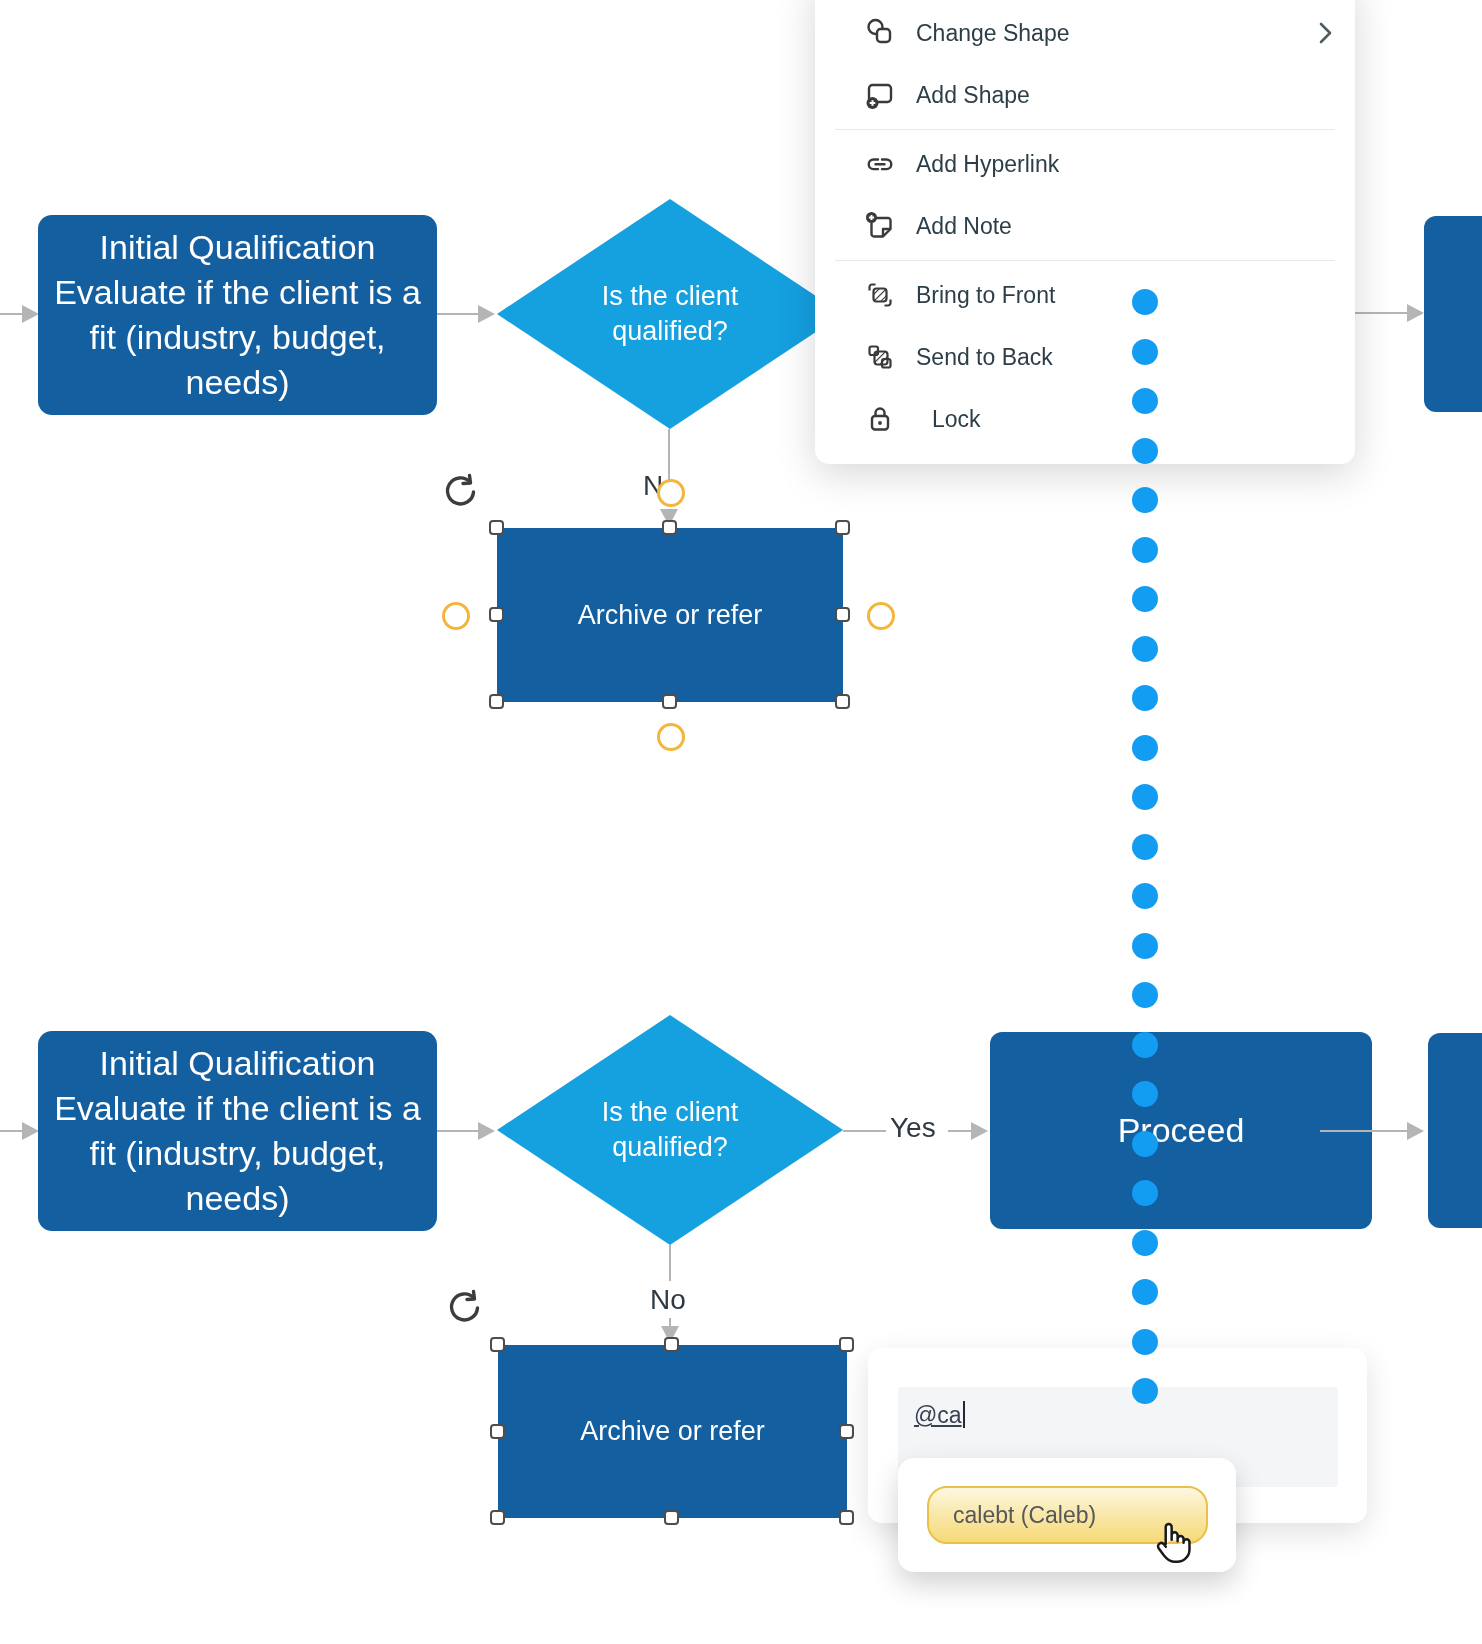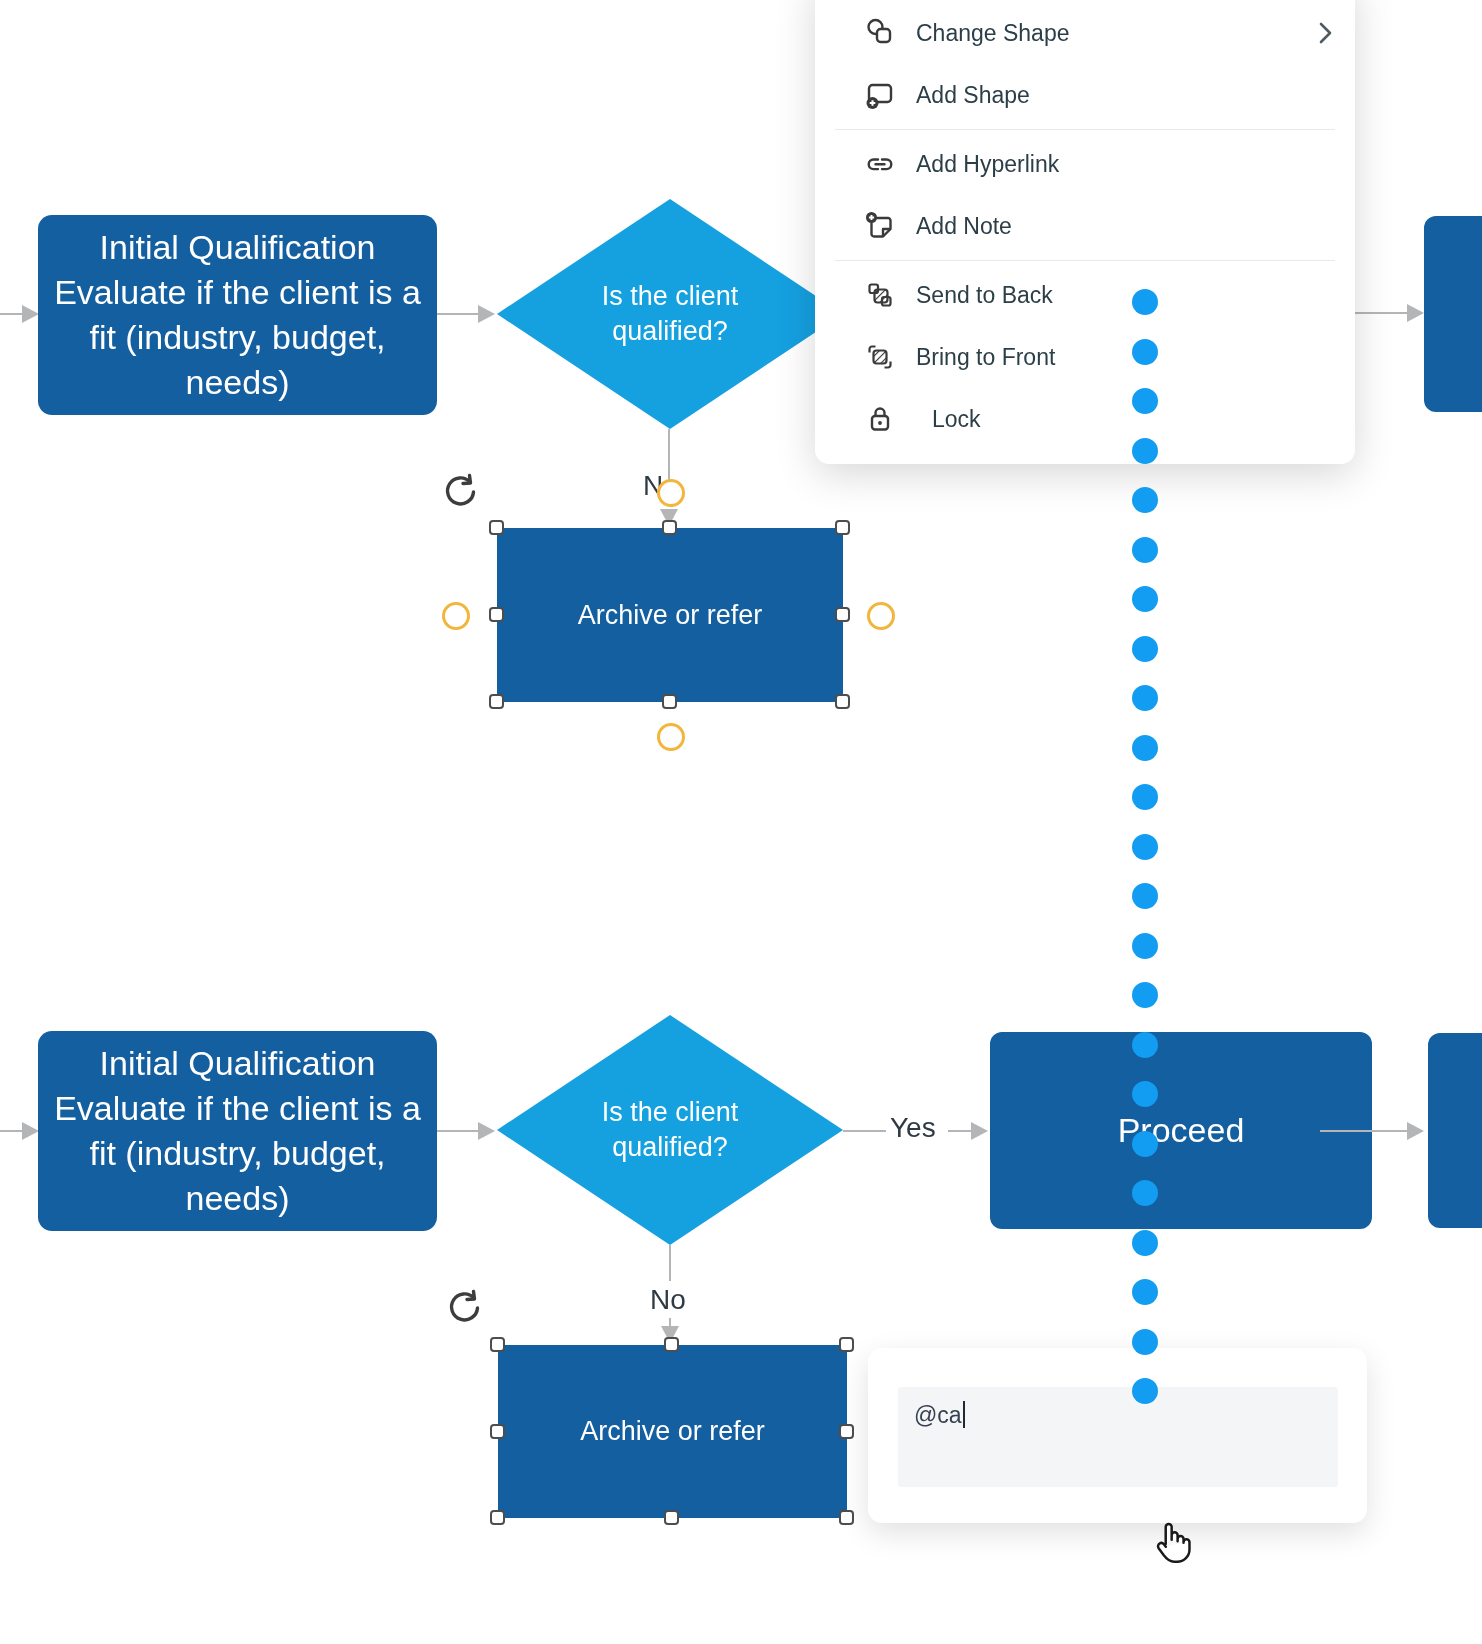--- a/index.html
+++ b/index.html
@@ -46,21 +46,21 @@
   .mi .chev{margin-left:auto;}
   .mdiv{height:1px;background:#e9e9e9;margin:3px 20px;}
 
   
   .trail-dot{position:absolute;border-radius:50%;z-index:5;}
 
   
   #comment-card{position:absolute;left:868px;top:1348px;width:499px;height:175px;background:#fff;
                 border-radius:14px;box-shadow:0 10px 30px rgba(0,0,0,.12);z-index:3;}
   #comment-input{position:absolute;left:30px;top:39px;width:440px;height:100px;background:#f4f5f7;
-                 border-radius:3px;font-size:23px;color:#374151;padding:14px 16px;}
+                 border-radius:3px;font-size:23px;color:#374151;padding:14px 16px;text-decoration:underline;}
   .caret{display:inline-block;width:2px;height:27px;background:#1f2937;vertical-align:-5px;margin-left:1px;}
   #mention-dropdown{position:absolute;left:898px;top:1458px;width:338px;height:114px;background:#fff;
                     border-radius:16px;box-shadow:0 12px 28px rgba(0,0,0,.18);z-index:6;}
   #mention-chip{position:absolute;left:29px;top:28px;width:281px;height:58px;border-radius:20px;
                 border:2px solid var(--chip-border);
                 background:linear-gradient(180deg,#fdf7e0 0%,#f9e6a4 55%,#f6d978 100%);
                 font-size:23px;color:#55585a;display:flex;align-items:center;padding-left:24px;}
   #cursor{position:absolute;left:1150px;top:1518px;z-index:7;}
 </style>
 </head>
@@ -215,33 +215,33 @@
         <path d="M12 10h14a2.5 2.5 0 0 1 2.5 2.5V21l-7.5 7.5H12A2.5 2.5 0 0 1 9.5 26V15" fill="none" stroke="#3a3a3a" stroke-width="2.4" stroke-linejoin="round"></path>
         <path d="M28.5 21H21v7.5" fill="none" stroke="#3a3a3a" stroke-width="2.4" stroke-linejoin="round"></path>
         <circle cx="9.5" cy="9.5" r="5.5" fill="#3a3a3a"></circle>
         <path d="M9.5 6.9v5.2M6.9 9.5h5.2" stroke="#fff" stroke-width="1.9"></path>
       </svg>
       <span>Add Note</span>
     </div>
     <div class="mdiv"></div>
     <div class="mi">
       <svg class="micon" viewBox="0 0 36 36">
+        <path d="M7.5 13.5v-3.5a2.5 2.5 0 0 1 2.5-2.5h3.5" fill="none" stroke="#3a3a3a" stroke-width="2.2"></path>
+        <path d="M28.5 22.5v3.5a2.5 2.5 0 0 1-2.5 2.5h-3.5" fill="none" stroke="#3a3a3a" stroke-width="2.2"></path>
+        <rect x="11.5" y="11.5" width="13" height="13" rx="3" fill="url(#hatch)" stroke="#3a3a3a" stroke-width="2.2"></rect>
+      </svg>
+      <span>Bring to Front</span>
+    </div>
+    <div class="mi">
+      <svg class="micon" viewBox="0 0 36 36">
         <rect x="7.5" y="7.5" width="8.5" height="8.5" rx="2" fill="none" stroke="#3a3a3a" stroke-width="2.2"></rect>
         <rect x="20" y="20" width="8.5" height="8.5" rx="2" fill="none" stroke="#3a3a3a" stroke-width="2.2"></rect>
         <rect x="12.5" y="12.5" width="13" height="13" rx="3" fill="url(#hatch)" stroke="#3a3a3a" stroke-width="2.2"></rect>
       </svg>
       <span>Send to Back</span>
-    </div>
-    <div class="mi">
-      <svg class="micon" viewBox="0 0 36 36">
-        <path d="M7.5 13.5v-3.5a2.5 2.5 0 0 1 2.5-2.5h3.5" fill="none" stroke="#3a3a3a" stroke-width="2.2"></path>
-        <path d="M28.5 22.5v3.5a2.5 2.5 0 0 1-2.5 2.5h-3.5" fill="none" stroke="#3a3a3a" stroke-width="2.2"></path>
-        <rect x="11.5" y="11.5" width="13" height="13" rx="3" fill="url(#hatch)" stroke="#3a3a3a" stroke-width="2.2"></rect>
-      </svg>
-      <span>Bring to Front</span>
     </div>
     <div class="mi">
       <svg class="micon" viewBox="0 0 36 36">
         <rect x="10" y="15" width="16" height="13.5" rx="3" fill="none" stroke="#3a3a3a" stroke-width="2.4"></rect>
         <path d="M13.5 15v-3a4.5 4.5 0 0 1 9 0v3" fill="none" stroke="#3a3a3a" stroke-width="2.4"></path>
         <circle cx="18" cy="22" r="1.9" fill="#3a3a3a"></circle>
       </svg>
       <span style="margin-left:16px">Lock</span>
     </div>
   </div>
@@ -265,20 +265,25 @@
       <div class="trail-dot" style="height: 26px; width: 26px; left: 1132px; top: 1031.5px; background: rgb(18, 157, 242);"></div>
       <div class="trail-dot" style="height: 26px; width: 26px; left: 1132px; top: 1081px; background: rgb(18, 157, 242);"></div>
       <div class="trail-dot" style="height: 26px; width: 26px; left: 1132px; top: 1130.5px; background: rgb(18, 157, 242);"></div>
       <div class="trail-dot" style="height: 26px; width: 26px; left: 1132px; top: 1180px; background: rgb(18, 157, 242);"></div>
       <div class="trail-dot" style="height: 26px; width: 26px; left: 1132px; top: 1229.5px; background: rgb(18, 157, 242);"></div>
       <div class="trail-dot" style="height: 26px; width: 26px; left: 1132px; top: 1279px; background: rgb(18, 157, 242);"></div>
       <div class="trail-dot" style="height: 26px; width: 26px; left: 1132px; top: 1328.5px; background: rgb(18, 157, 242);"></div>
       <div class="trail-dot" style="height: 26px; width: 26px; left: 1132px; top: 1378px; background: rgb(18, 157, 242);"></div>
     </div>
 
+  <div id="mention-dropdown">
+    <div id="mention-chip">
+      <span>calebt (Caleb)</span>
+    </div>
+  </div>
 
   <div id="cursor">
     <svg width="46" height="50" viewBox="0 0 24 26">
       <path d="M8.2 13.5V4.6a1.55 1.55 0 0 1 3.1 0V11m0 .3V8.9a1.55 1.55 0 0 1 3.1 0V12m0 .1v-1.2a1.55 1.55 0 0 1 3.1 0V12.7m0 .2v-.3a1.55 1.55 0 0 1 3.1 0V16.4a6.4 6.4 0 0 1-6.4 6.4h-1.6c-2.6 0-3.9-1.4-5.5-3.5l-2.6-3.6c-.55-.8-.35-1.9.5-2.45.75-.45 1.7-.25 2.25.4l1 1.3" fill="#fff" stroke="#1a1a1a" stroke-width="1.3" stroke-linecap="round" stroke-linejoin="round"></path>
     </svg>
   </div>
 
 </div>
 
 </body></html>

